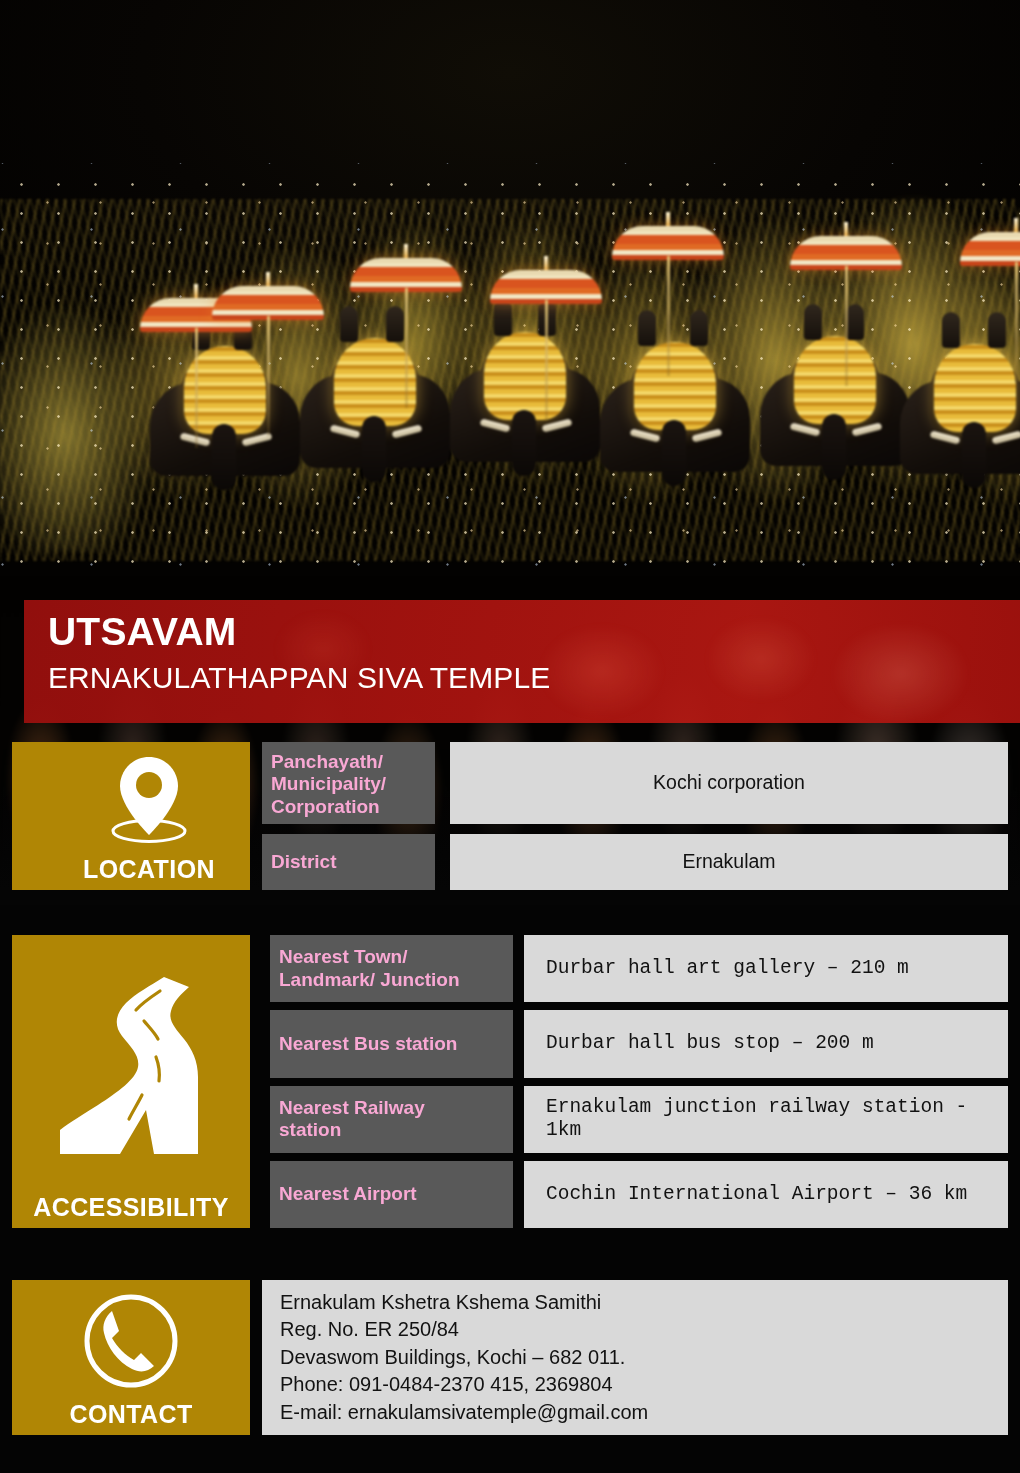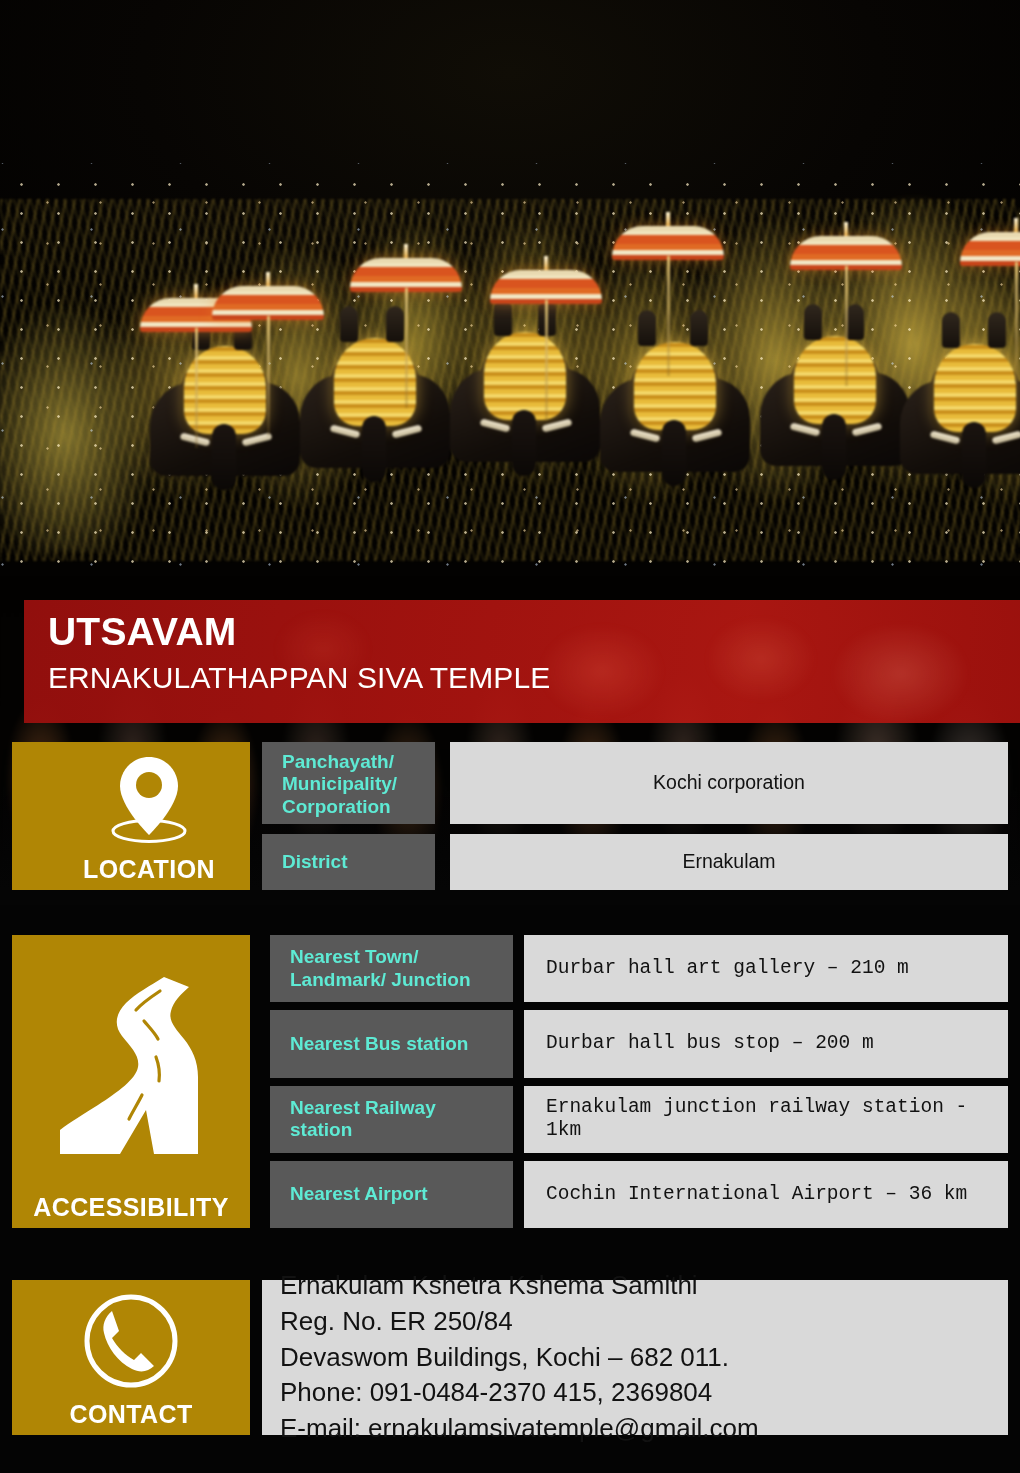--- a/index.html
+++ b/index.html
@@ -162,22 +162,22 @@
     background:#b08605;color:#fff;
     display:flex;flex-direction:column;align-items:center;justify-content:flex-end;
     padding-bottom:8px;box-sizing:border-box;flex:none;
   }
   .iconbox .cap{font-size:25px;font-weight:700;letter-spacing:.4px;line-height:1;}
   .iconbox .glyph{flex:1;display:flex;align-items:center;justify-content:center;width:100%;}
 
   .rows{display:flex;flex-direction:column;flex:1;}
   .row{display:flex;flex:1;}
   .lbl{
-    background:#595959;color:#5eead4;font-size:19px;font-weight:700;line-height:1.18;
-    display:flex;align-items:center;padding:0 20px;box-sizing:border-box;flex:none;
+    background:#595959;color:#f9a8d4;font-size:19px;font-weight:700;line-height:1.18;
+    display:flex;align-items:center;padding:0 9px;box-sizing:border-box;flex:none;
   }
   .val{
     background:#d9d9d9;color:#121212;font-size:19.5px;line-height:1.2;
     display:flex;align-items:center;box-sizing:border-box;flex:1;
   }
   .val.center{justify-content:center;text-align:center;}
   .val.left{justify-content:flex-start;padding-left:22px;font-family:Liberation Mono, monospace;}
 
   
   #sec-location{left:12px;top:742px;width:996px;height:148px;}
@@ -197,21 +197,21 @@
   #sec-access .val{margin-left:11px;}
 
   
   #sec-contact{left:12px;top:1280px;width:996px;height:155px;}
   #sec-contact .iconbox{width:238px;}
   #sec-contact .block{
     background:#d9d9d9;color:#121212;margin-left:12px;flex:1;
     display:flex;flex-direction:column;justify-content:center;
     padding:0 0 0 18px;box-sizing:border-box;
   }
-  #sec-contact .block .line{font-size:26px;line-height:1.38;}
+  #sec-contact .block .line{font-size:20px;line-height:1.38;}
 </style>
 </head>
 <body>
 
 <div id="photo">
   <div class="sky"></div>
   <div class="canopy"></div>
   <div class="canopy2"></div>
   <div class="sparkles"></div>
 

